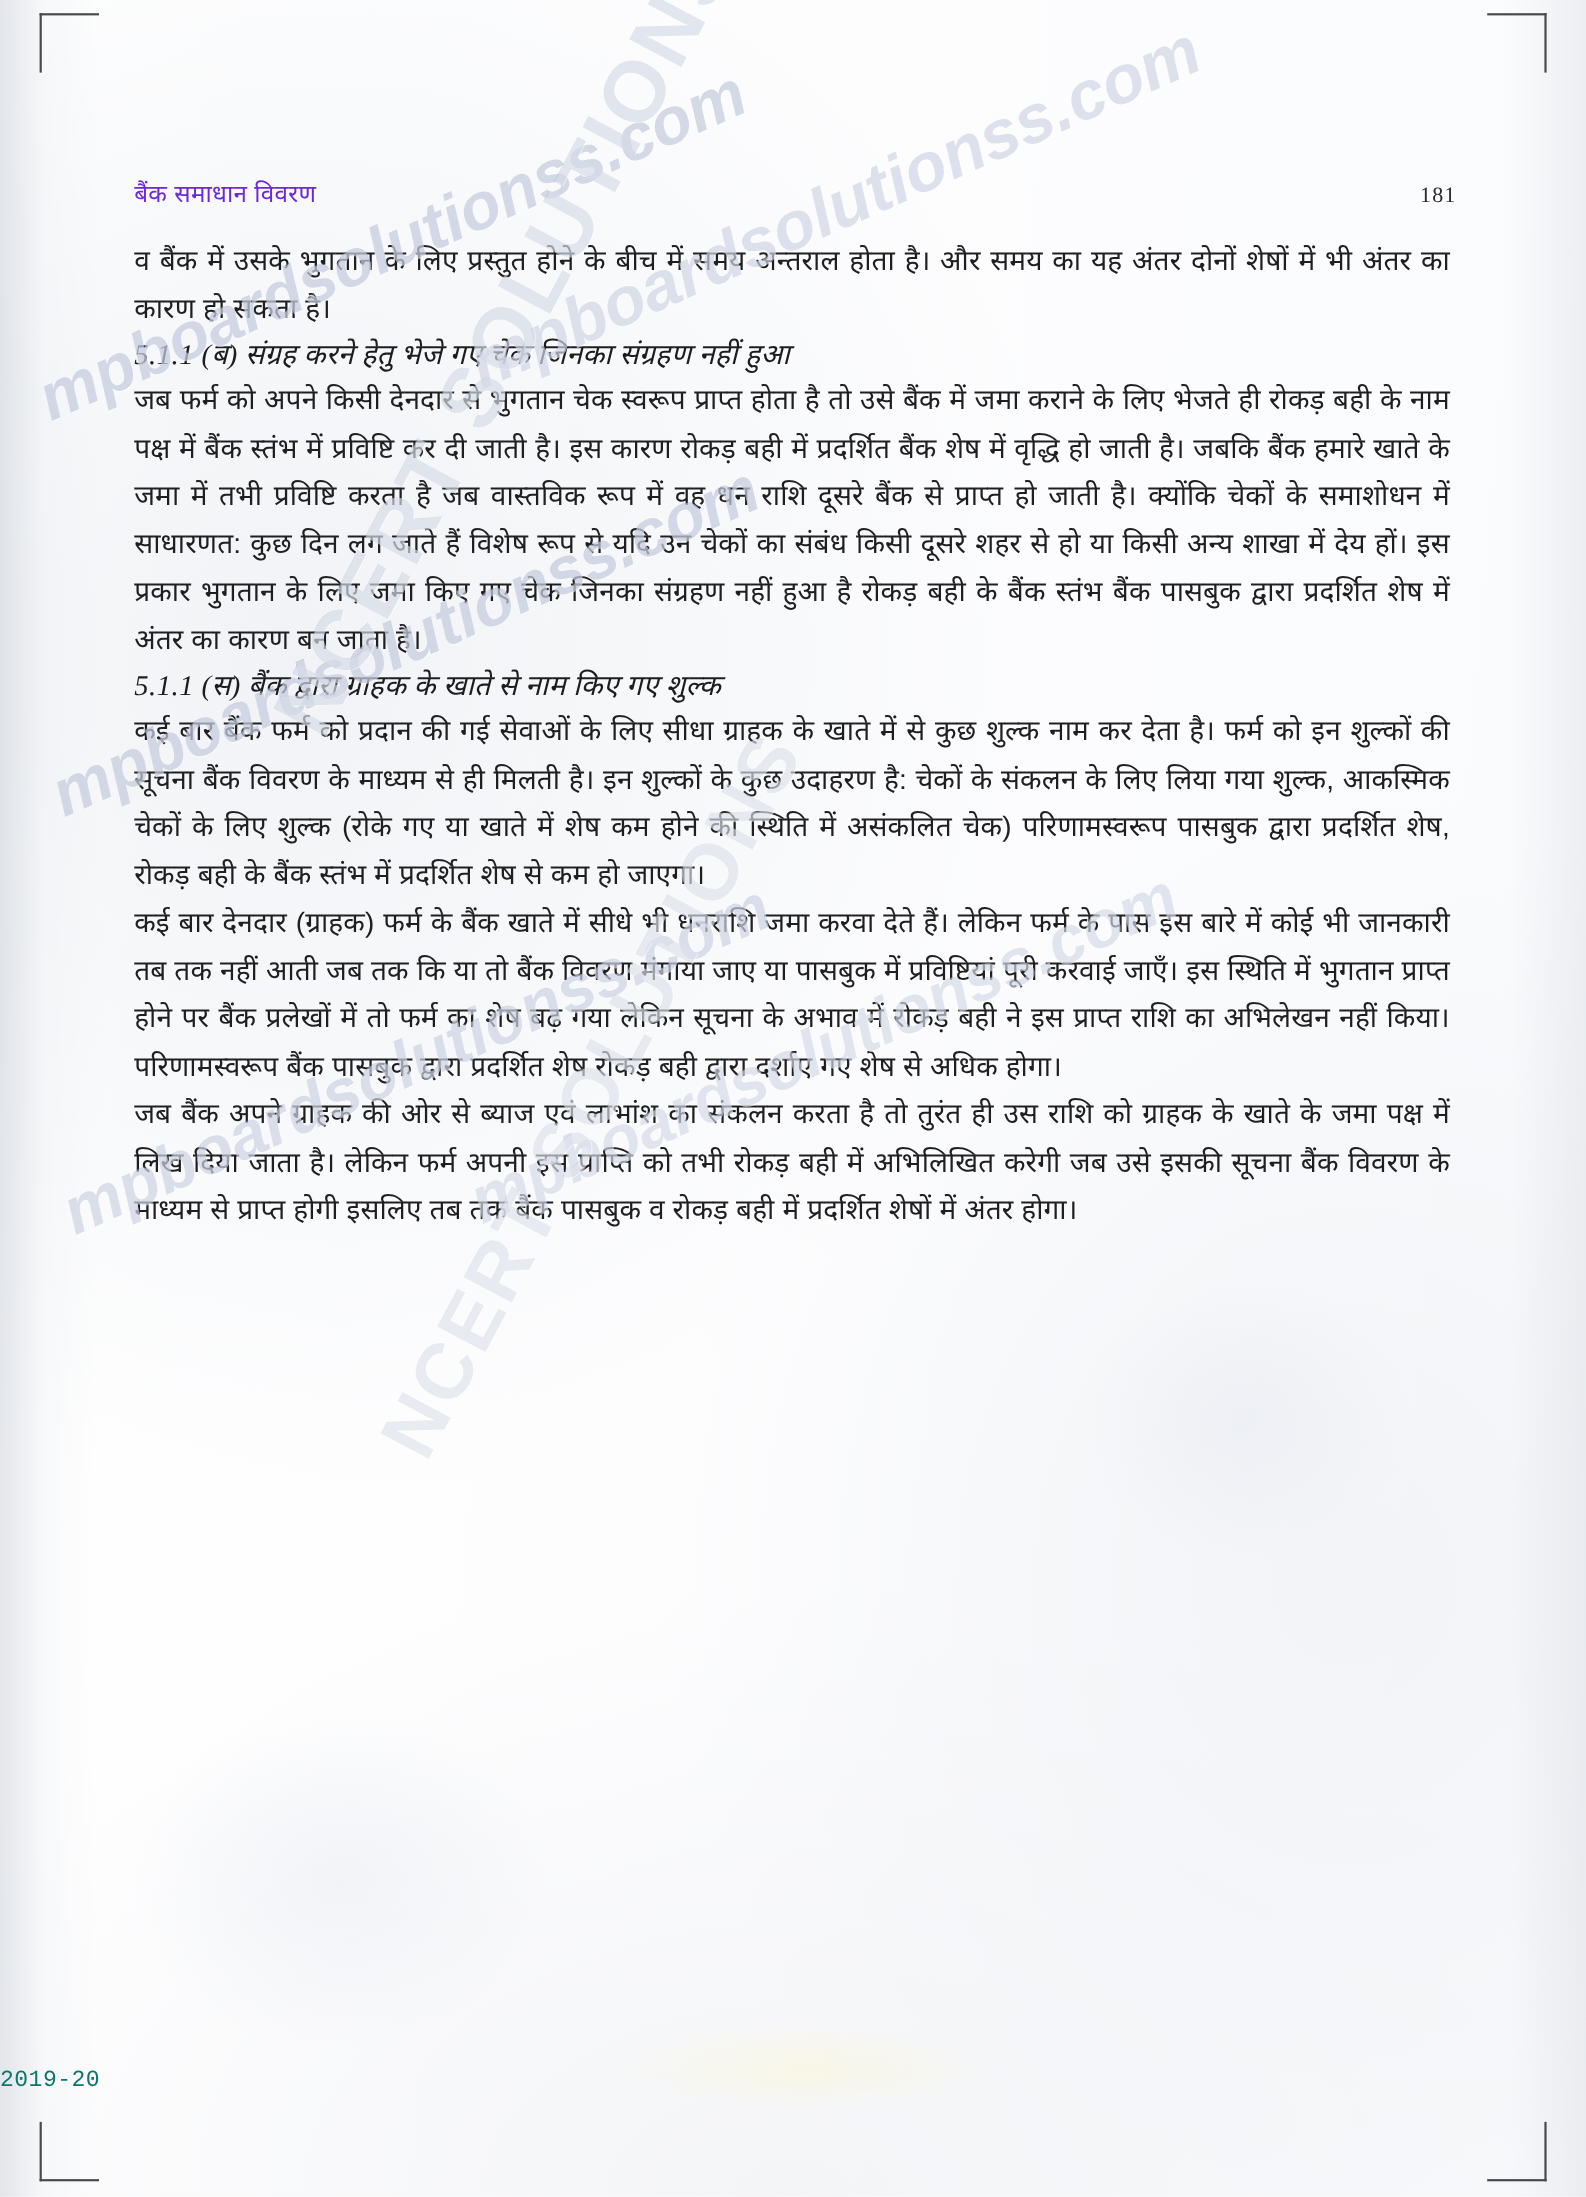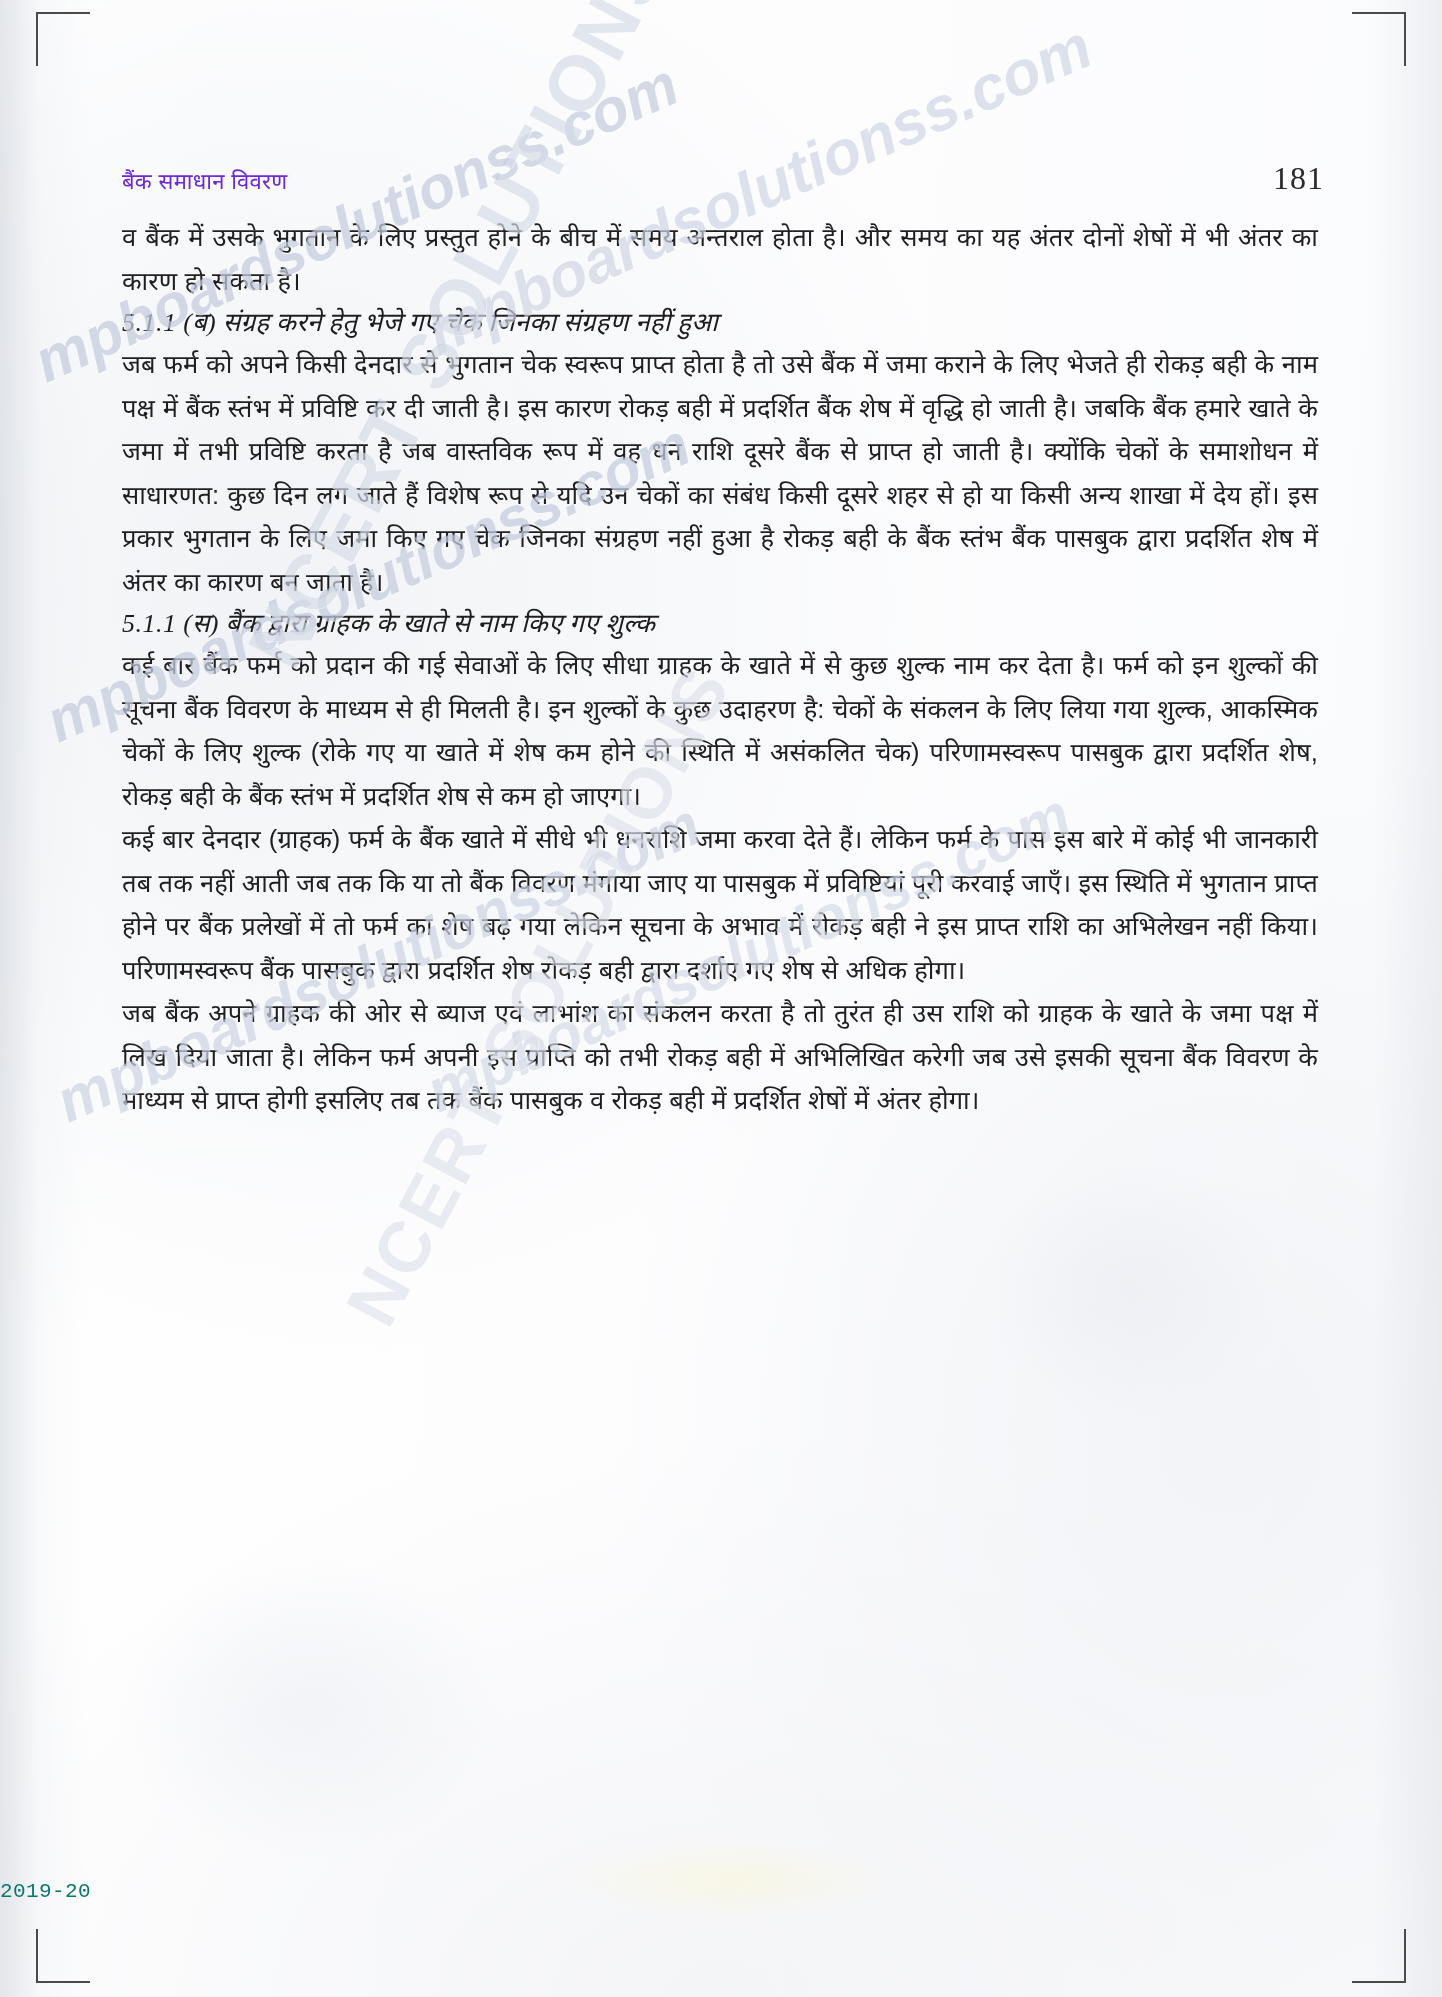--- a/index.html
+++ b/index.html
@@ -85,21 +85,21 @@
     justify-content: space-between;
   }
   #running-head-title {
     font-family: "Liberation Sans", "DejaVu Sans", sans-serif;
     font-size: 22px;
     letter-spacing: 0.3px;
     color: #6d28d9;
   }
   #running-head-folio {
     font-family: "Liberation Serif", "DejaVu Serif", serif;
-    font-size: 32px;
+    font-size: 20px;
     font-weight: 400;
     color: #2a2a2c;
     letter-spacing: 1px;
   }
 
   
   #text-column {
     position: absolute;
     left: 122px;
     top: 212px;

